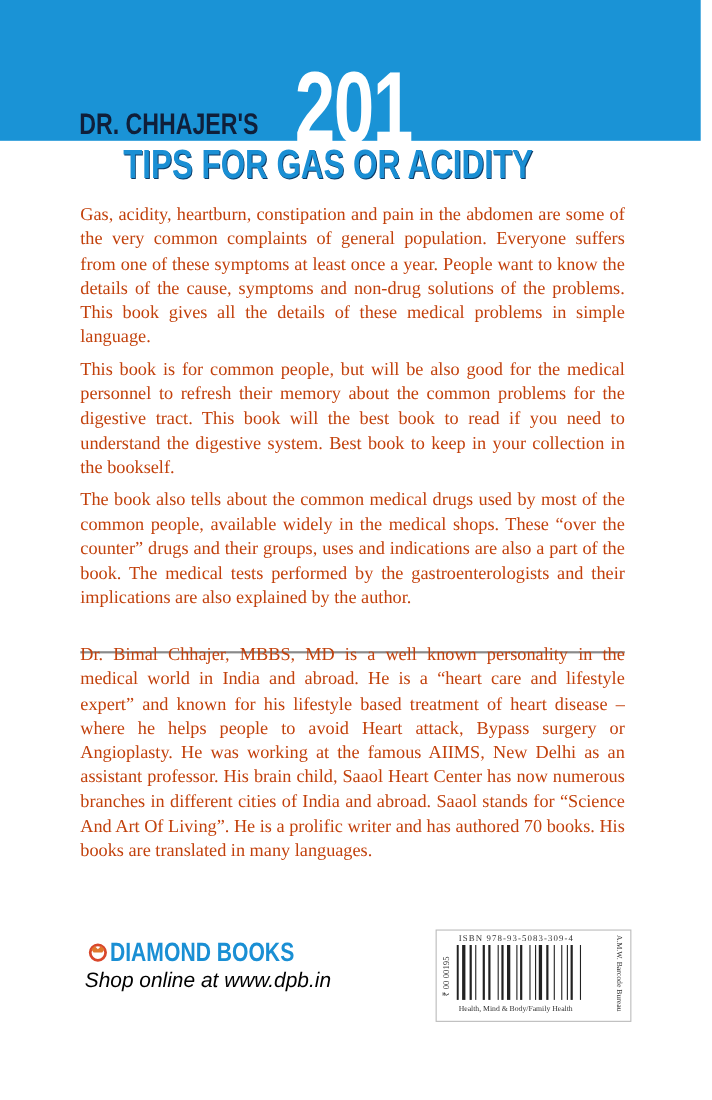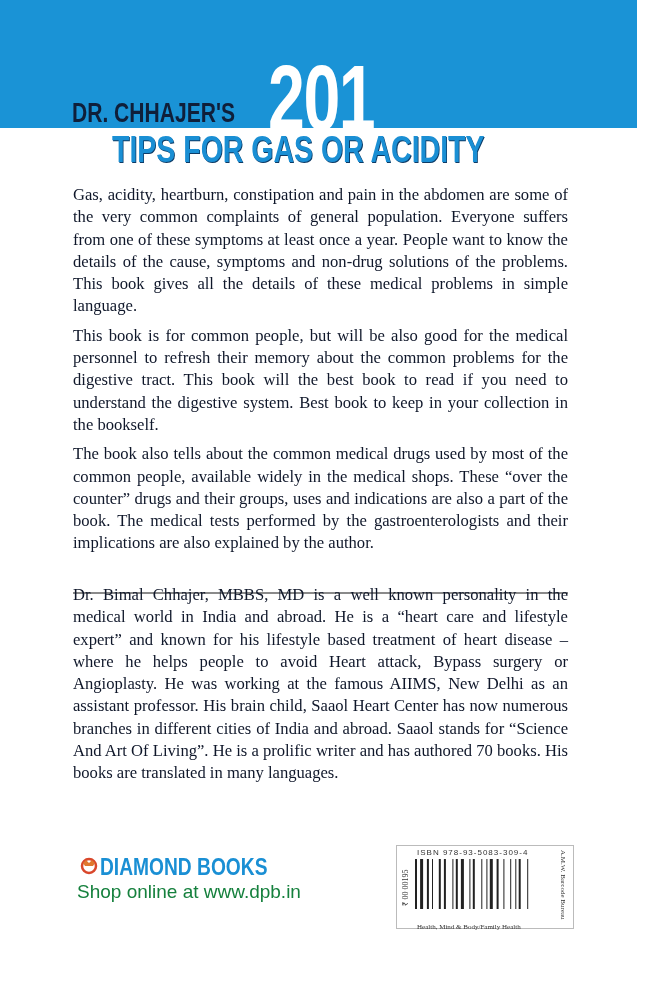--- a/index.html
+++ b/index.html
@@ -1,33 +1,33 @@
 <!DOCTYPE html>
 <html><head>
 <meta charset="utf-8">
 <style>
   html, body { margin:0; padding:0; }
   body { width:647px; height:1000px; background:#ffffff; position:relative; overflow:hidden; font-family:"Liberation Serif", serif; }
   .band { position:absolute; left:0; top:0; width:637px; height:128px; background:#1a93d6; }
   .drc { position:absolute; left:72px; top:100px; font-family:"Liberation Sans", sans-serif; font-weight:bold; font-size:27px; color:#0f1f3a; letter-spacing:0px; transform:scaleX(0.78); transform-origin:left top; white-space:nowrap; line-height:1; }
   .num { position:absolute; left:268px; top:52px; font-family:"Liberation Sans", sans-serif; font-weight:bold; font-size:92px; color:#ffffff; line-height:1; transform:scaleX(0.72); transform-origin:left top; letter-spacing:-2px; }
   .tips { position:absolute; left:112px; top:131px; font-family:"Liberation Sans", sans-serif; font-weight:bold; font-size:37px; color:#1a8fd4; line-height:1; transform:scaleX(0.77); transform-origin:left top; white-space:nowrap; text-shadow:1px 1px 0 #0d3b66; }
-  .body-text { position:absolute; left:73px; width:495px; font-size:16.6px; line-height:22.3px; color:#0f172a; text-align:justify; }
+  .body-text { position:absolute; left:73px; width:495px; font-size:16.6px; line-height:22.3px; color:#c2410c; text-align:justify; }
   .body-text p { margin:0 0 7px 0; }
   .p1 { top:184px; }
   .divider { position:absolute; left:73px; top:592px; width:495px; height:2px; background:#8a8a8a; }
   .bio { top:584px; }
   .logo { position:absolute; left:79px; top:855px; width:20px; height:20px; }
   .brand { position:absolute; left:100px; top:855px; font-family:"Liberation Sans", sans-serif; font-weight:bold; font-size:24px; color:#1a8fd4; transform:scaleX(0.8); transform-origin:left top; white-space:nowrap; line-height:1; }
-  .shop { position:absolute; left:77px; top:882px; font-family:"Liberation Sans", sans-serif; font-size:19px; color:#15803d; white-space:nowrap; line-height:1; }
+  .shop { position:absolute; left:77px; top:882px; font-family:"Liberation Sans", sans-serif; font-size:19px; color:#000000; white-space:nowrap; line-height:1;font-style:italic; }
   .barcode { position:absolute; left:396px; top:845px; width:176px; height:82px; border:1px solid #bbb; background:#fff; }
-  .isbn { position:absolute; left:20px; top:2px; font-family:Liberation Sans, sans-serif; font-size:8px; color:#333; letter-spacing:1px; white-space:nowrap; }
+  .isbn { position:absolute; left:20px; top:2px; font-family:Liberation Serif, serif; font-size:8px; color:#333; letter-spacing:1px; white-space:nowrap; }
   .bars { position:absolute; left:18px; top:13px; width:140px; height:50px; }
   .price { position:absolute; left:2px; top:60px; font-size:8px; color:#333; transform:rotate(-90deg); transform-origin:left top; white-space:nowrap; }
-  .category { position:absolute; left:20px; top:67px; font-size:7px; color:#333; white-space:nowrap;margin-top:10px; }
+  .category { position:absolute; left:20px; top:67px; font-size:7px; color:#333; white-space:nowrap; }
   .side { position:absolute; left:170px; top:4px; font-size:7px; color:#333; transform:rotate(90deg); transform-origin:left top; white-space:nowrap; }
 </style>
 </head>
 <body>
 
 <div class="band"></div>
 <div class="drc">DR. CHHAJER'S</div>
 <div class="num">201</div>
 <div class="tips">TIPS FOR GAS OR ACIDITY</div>
 

